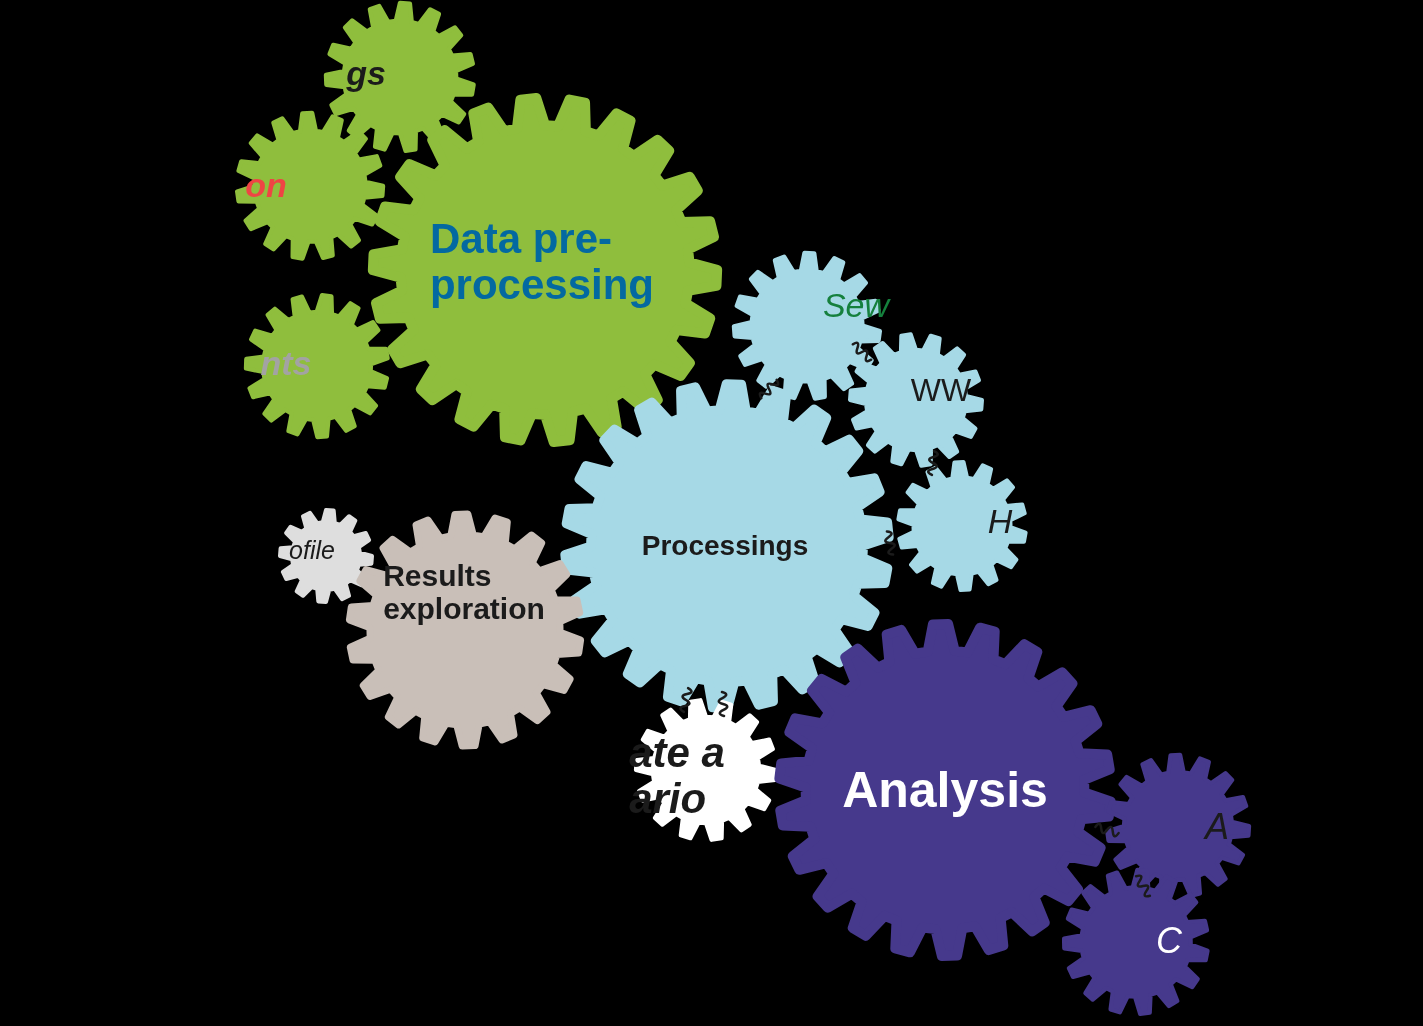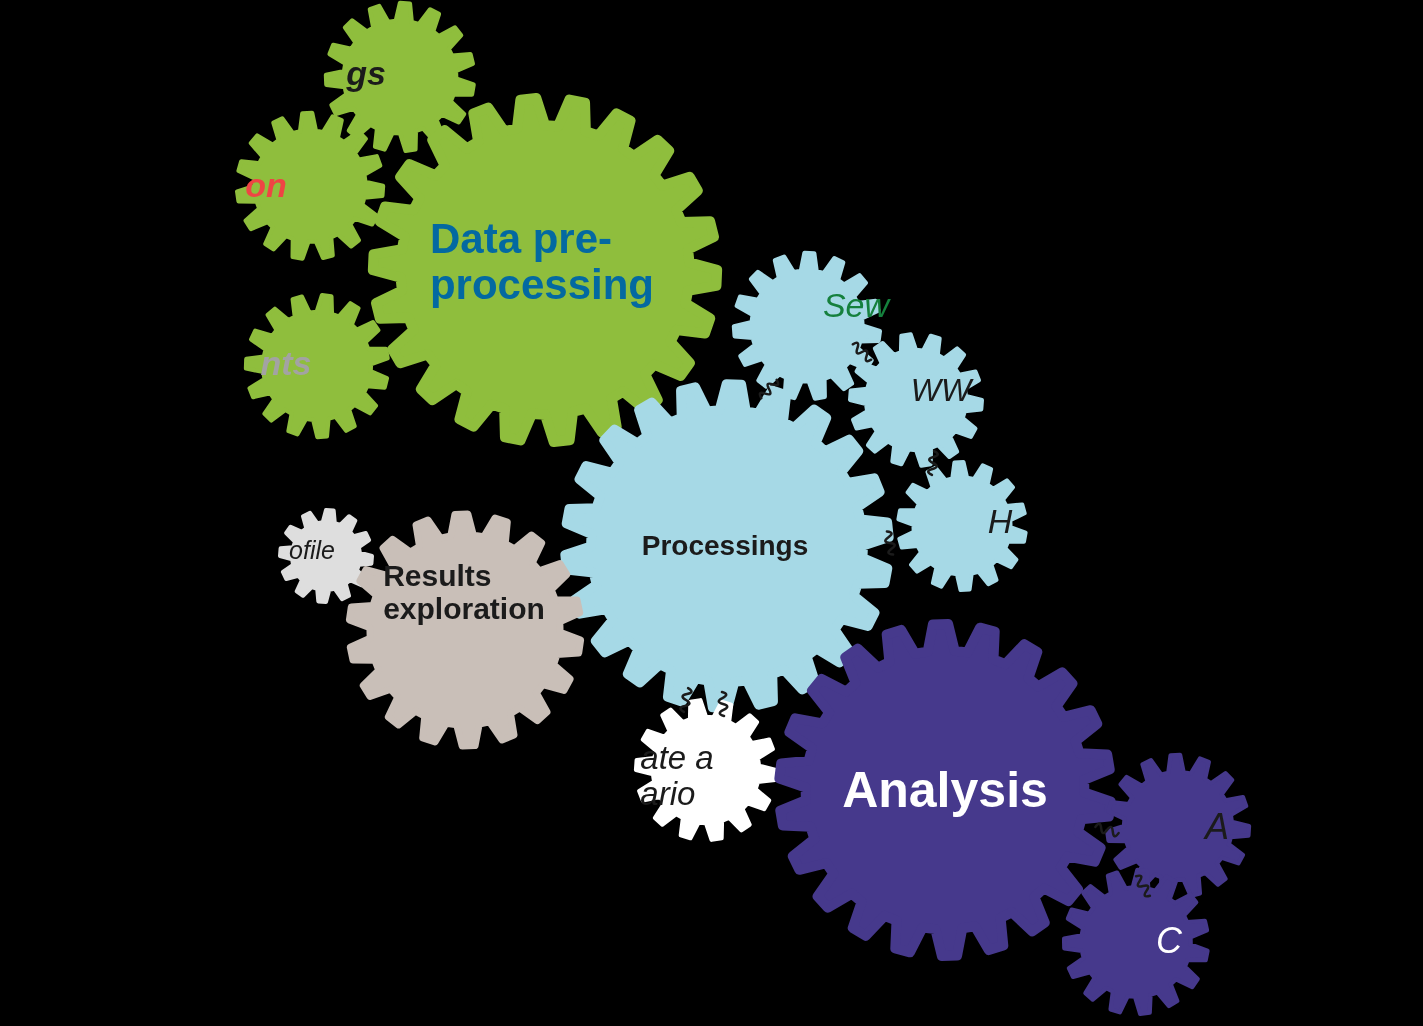--- a/index.html
+++ b/index.html
@@ -74,37 +74,37 @@
       <div class="gear-label" style="left: 286px; top: 364px; font-size: 34px; color: #a3a3a3; font-style: italic; font-weight: 700;">
         <div>nts</div>
       </div>
       <div class="gear-label" style="left: 542px; top: 262px; font-size: 42px; color: #0369a1; font-weight: 700;">
         <div>Data pre-</div>
         <div>processing</div>
       </div>
       <div class="gear-label" style="left: 856px; top: 306px; font-size: 34px; color: #15803d; font-style: italic; font-weight: 400;">
         <div>Sew</div>
       </div>
-      <div class="gear-label" style="left: 941px; top: 391px; font-size: 32px; color: rgb(27, 27, 27); font-style: italic; font-weight: 400;">
+      <div class="gear-label" style="left: 941px; top: 391px; font-size: 32px; color: rgb(27, 27, 27); font-weight: 400;">
         <div>WW</div>
       </div>
       <div class="gear-label" style="left: 1000px; top: 522px; font-size: 34px; color: rgb(27, 27, 27); font-style: italic; font-weight: 400;">
         <div>H</div>
       </div>
       <div class="gear-label" style="left: 725px; top: 546px; font-size: 28px; color: rgb(27, 27, 27); font-weight: 700;">
         <div>Processings</div>
       </div>
       <div class="gear-label" style="left: 312px; top: 551px; font-size: 25px; color: rgb(27, 27, 27); font-style: italic; font-weight: 400;">
         <div>ofile</div>
       </div>
       <div class="gear-label" style="left: 464px; top: 592px; font-size: 30px; color: rgb(27, 27, 27); font-weight: 700;">
         <div>Results</div>
         <div>exploration</div>
       </div>
-      <div class="gear-label" style="left: 677px; top: 776px; font-size: 33px; color: rgb(27, 27, 27); font-style: italic; font-weight: 400;">
+      <div class="gear-label" style="left: 677px; top: 776px; font-size: 42px; color: rgb(27, 27, 27); font-style: italic; font-weight: 700;">
         <div>ate a</div>
         <div>ario</div>
       </div>
       <div class="gear-label" style="left: 945px; top: 790px; font-size: 50px; color: rgb(255, 255, 255); font-weight: 700;">
         <div>Analysis</div>
       </div>
       <div class="gear-label" style="left: 1217px; top: 827px; font-size: 36px; color: rgb(27, 27, 27); font-style: italic; font-weight: 400;">
         <div>A</div>
       </div>
       <div class="gear-label" style="left: 1169px; top: 941px; font-size: 36px; color: rgb(255, 255, 255); font-style: italic; font-weight: 400;">

